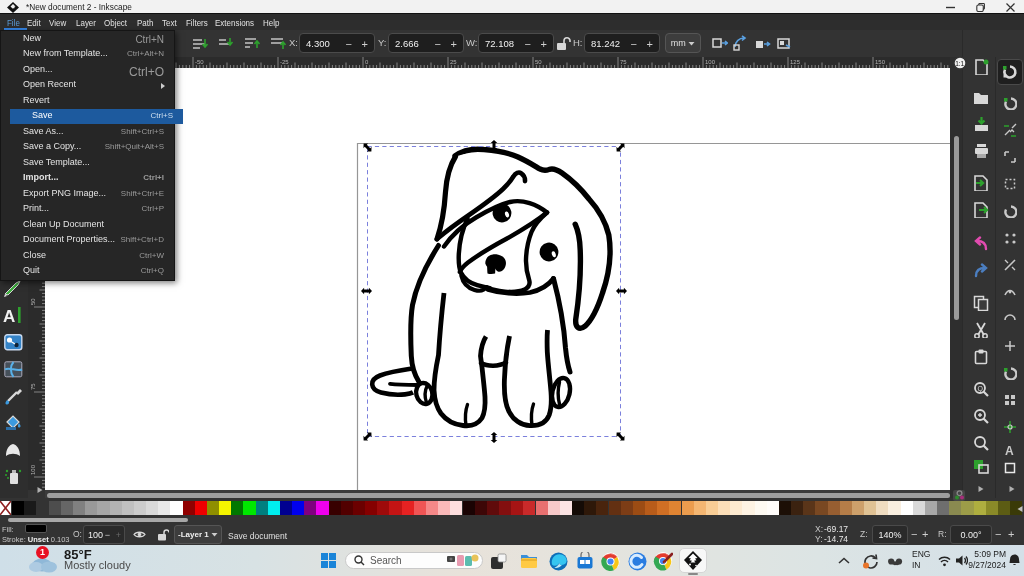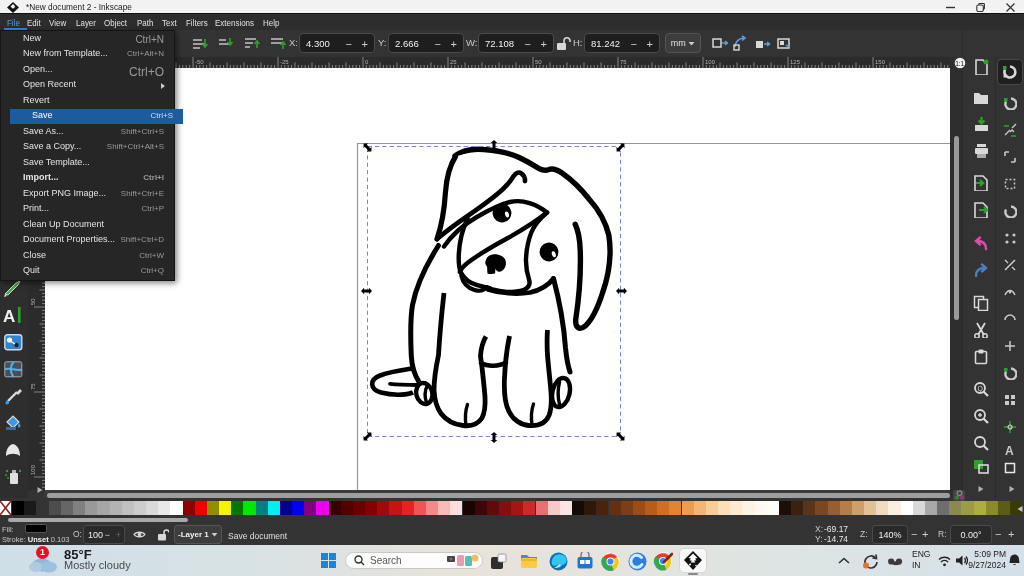--- a/index.html
+++ b/index.html
@@ -1000,21 +1000,21 @@
 <div style="position:absolute;left:1px;top:108.5px;width:173px;height:15.5px;background:#1d5a9e;margin-left:9px;">
     <span style="position:absolute;left:22px;top:1.5px;font-size:9px;color:#ffffff">Save</span>
     <span style="position:absolute;right:10px;top:2.5px;font-size:8px;color:#cfdfef">Ctrl+S</span>
   </div>
 <div style="position:absolute;left:1px;top:124.0px;width:173px;height:15.5px;">
     <span style="position:absolute;left:22px;top:1.5px;font-size:9px;color:#e4e4e4">Save As...</span>
     <span style="position:absolute;right:10px;top:2.5px;font-size:8px;color:#9a9a9a">Shift+Ctrl+S</span>
   </div>
 <div style="position:absolute;left:1px;top:139.5px;width:173px;height:15.5px;">
     <span style="position:absolute;left:22px;top:1.5px;font-size:9px;color:#e4e4e4">Save a Copy...</span>
-    <span style="position:absolute;right:10px;top:2.5px;font-size:8px;color:#9a9a9a">Shift+Ctrl+Alt+S</span>
+    <span style="position:absolute;right:10px;top:2.5px;font-size:8px;color:#9a9a9a">Shift+Quit+Alt+S</span>
   </div>
 <div style="position:absolute;left:1px;top:155.0px;width:173px;height:15.5px;">
     <span style="position:absolute;left:22px;top:1.5px;font-size:9px;color:#e4e4e4">Save Template...</span>
     <span style="position:absolute;right:10px;top:2.5px;font-size:8px;color:#9a9a9a"></span>
   </div>
 <div style="position:absolute;left:1px;top:170.5px;width:173px;height:15.5px;font-weight:bold;">
     <span style="position:absolute;left:22px;top:1.5px;font-size:9px;color:#e4e4e4">Import...</span>
     <span style="position:absolute;right:10px;top:2.5px;font-size:8px;color:#9a9a9a">Ctrl+I</span>
   </div>
 <div style="position:absolute;left:1px;top:186.0px;width:173px;height:15.5px;">

